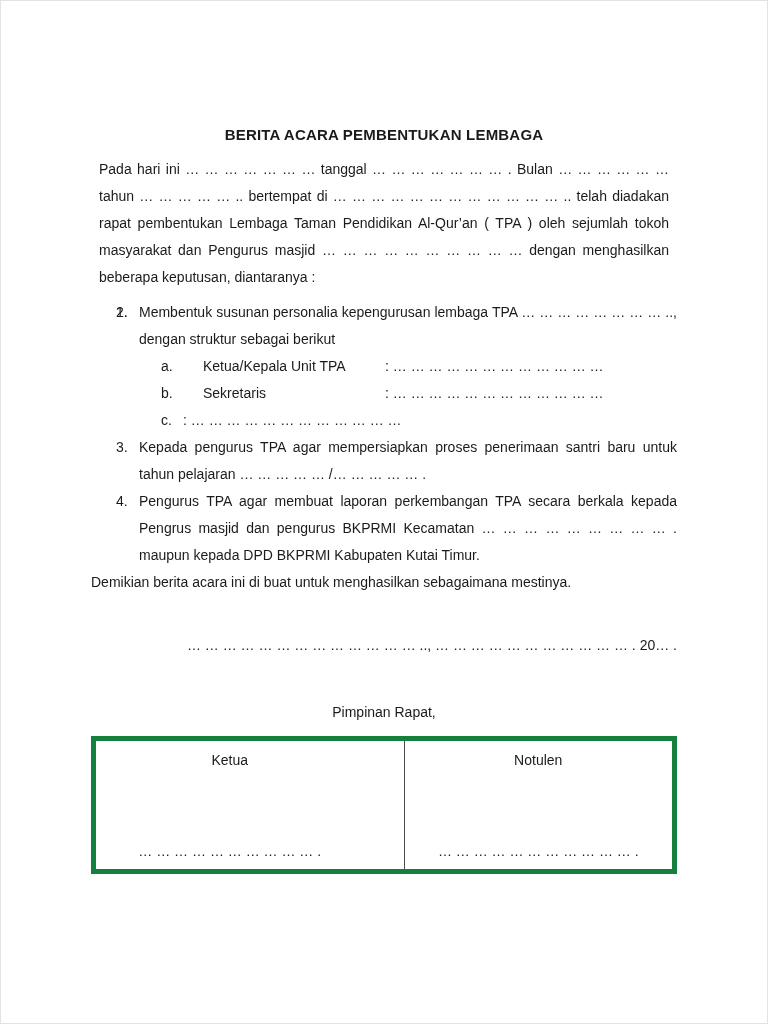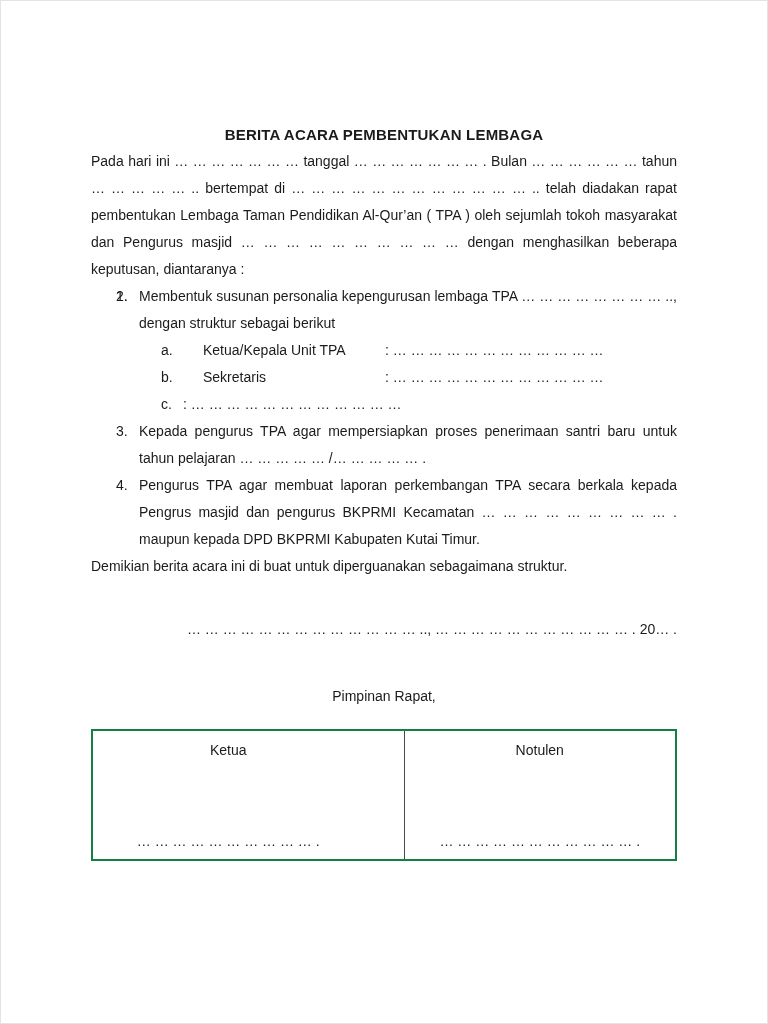--- a/index.html
+++ b/index.html
@@ -26,21 +26,21 @@
     font-size: 15px;
     font-weight: bold;
     line-height: 27px;
     letter-spacing: 0.2px;
   }
   .body-text {
     font-size: 14px;
     line-height: 27px;
   }
   .intro {
-    margin: 0;
+    margin: 8px;
     text-align: justify;
   }
   .decision-list {
     margin: 0;
     padding: 0;
     list-style: none;
   }
   .decision-item {
     position: relative;
     padding-left: 48px;
@@ -67,22 +67,22 @@
   .date-line {
     margin-top: 36px;
     text-align: right;
   }
   .meeting-heading {
     margin-top: 40px;
     text-align: center;
   }
   .signature-table {
     display: flex;
-    margin-top: 19px;
-    border: 2px solid #15803d;
+    margin-top: 10px;
+    border: 5px solid #15803d;
     gap: 40px;
   }
   .signature-cell {
     flex: 1;
     display: flex;
     flex-direction: column;
     justify-content: space-between;
     align-items: center;
     height: 118px;
     padding: 6px 4px 4px 4px;
@@ -142,21 +142,21 @@
         <span>Kepada pengurus TPA agar mempersiapkan proses penerimaan santri baru untuk tahun pelajaran … … … … … /… … … … … .</span>
       </li>
 
       <li class="decision-item">
         <span class="decision-num">4.</span>
         <span>Pengurus TPA agar membuat laporan perkembangan TPA secara berkala kepada Pengrus masjid dan pengurus BKPRMI Kecamatan … … … … … … … … … . maupun kepada DPD BKPRMI Kabupaten Kutai Timur.</span>
       </li>
 
     </ol>
 
-    <p class="closing">Demikian berita acara ini di buat untuk diperguanakan sebagaimana struktur.</p>
+    <p class="closing">Demikian berita acara ini di buat untuk menghasilkan sebagaimana mestinya.</p>
 
     <div class="date-line">… … … … … … … … … … … … … .., … … … … … … … … … … … . 20… .</div>
 
     <div class="meeting-heading">Pimpinan Rapat,</div>
 
     <div class="signature-table">
 
       <div class="signature-cell">
         <div class="role-header">Ketua</div>
         <div class="signature-line">… … … … … … … … … … .</div>

